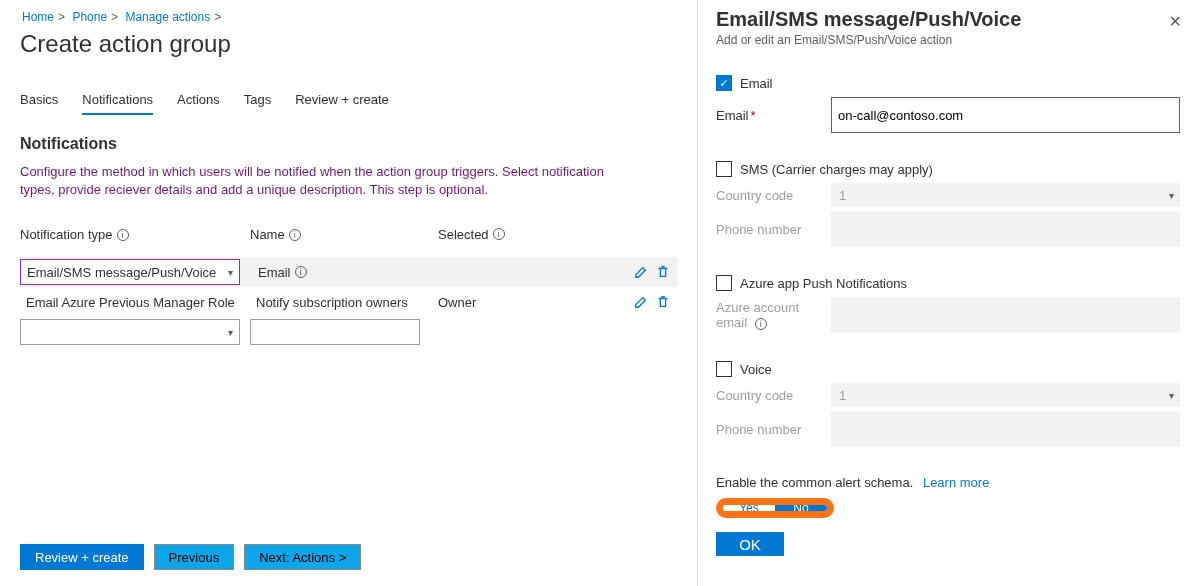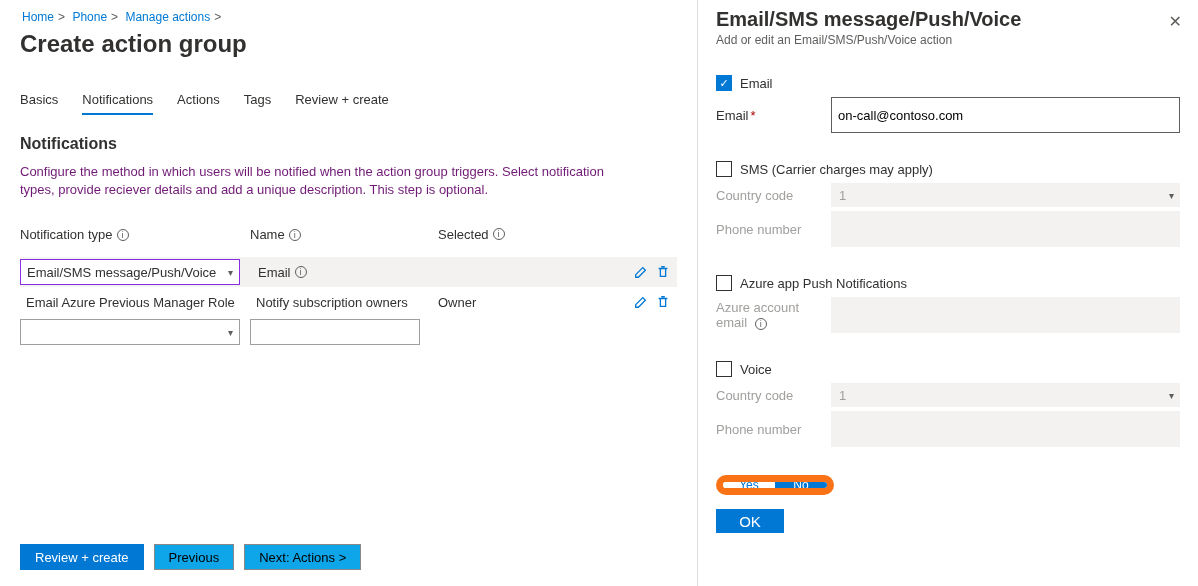--- a/index.html
+++ b/index.html
@@ -2,21 +2,21 @@
 <html><head>
 <meta charset="utf-8">
 <style>
   * { box-sizing: border-box; margin: 0; padding: 0; }
   body { font-family: "Segoe UI", Arial, sans-serif; font-size: 13px; color: #323130; background: #fff; width: 1198px; height: 586px; overflow: hidden; position: relative; }
   .main { float: left; width: 697px; height: 586px; padding: 10px 20px; position: relative; }
   .panel { float: left; width: 501px; height: 586px; border-left: 1px solid #ddd; padding: 8px 18px 18px 18px; position: relative; }
   .breadcrumb { font-size: 12px; color: #605e5c; margin-bottom: 6px; }
   .breadcrumb a { color: #0078d4; text-decoration: none; margin: 0 2px; }
   .breadcrumb .sep { color: #605e5c; margin: 0 2px; }
-  h1 { font-size: 24px; font-weight: 700; color: #323130; margin-bottom: 28px; }
+  h1 { font-size: 24px; font-weight: 400; color: #323130; margin-bottom: 28px; }
   .tabs { display: flex; gap: 24px; border-bottom: 0; margin-bottom: 20px; }
   .tab { padding: 6px 0; font-size: 13px; color: #323130; cursor: pointer; border-bottom: 2px solid transparent; }
   .tab.active { color: #323130; border-bottom: 2px solid #0078d4; font-weight: 400; }
   h3.section { font-size: 16px; font-weight: 600; margin-bottom: 10px; }
   .desc { font-size: 13px; color: #701a75; line-height: 1.4; margin-bottom: 20px; max-width: 620px; }
   .grid { display: flex; flex-direction: column; }
   .grid-head, .grid-row { display: flex; align-items: center; min-height: 30px;}
   .grid-head { margin-bottom: 8px; }
   .col-type { width: 230px; padding-right: 10px; }
   .col-name { width: 180px; padding-right: 10px; }
@@ -216,19 +216,23 @@
           <span>1</span>
           <span class="chev">▾</span>
         </div>
     </div>
     <div class="field-row">
       <span class="field-label disabled">Phone number</span>
       <input class="panel-input disabled" disabled="" style="">
     </div>
   </div>
 
+  <div class="schema-row">
+    <span>Enable the common alert schema.</span>
+    <a href="#">Learn more</a>
+  </div>
   <div class="toggle">
     <span class="off">Yes</span>
     <span class="on">No</span>
   </div>
 
   <button class="ok-btn">OK</button>
 </div>
 
 </body></html>

